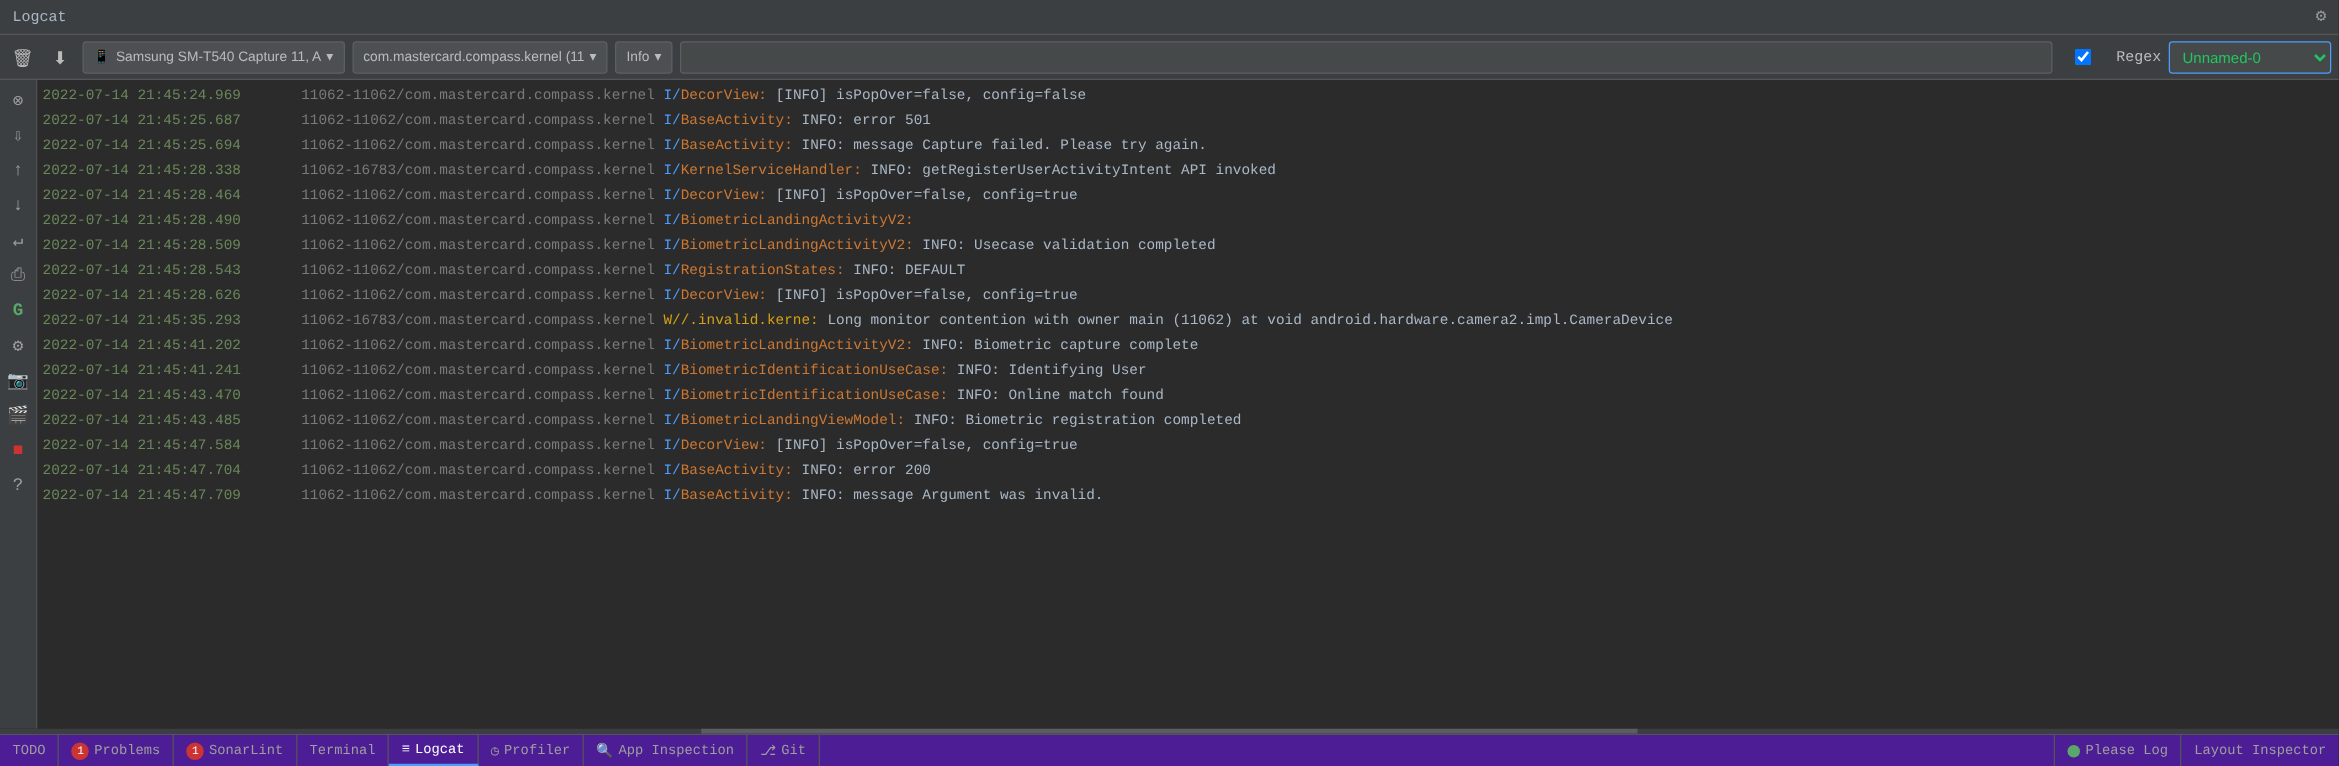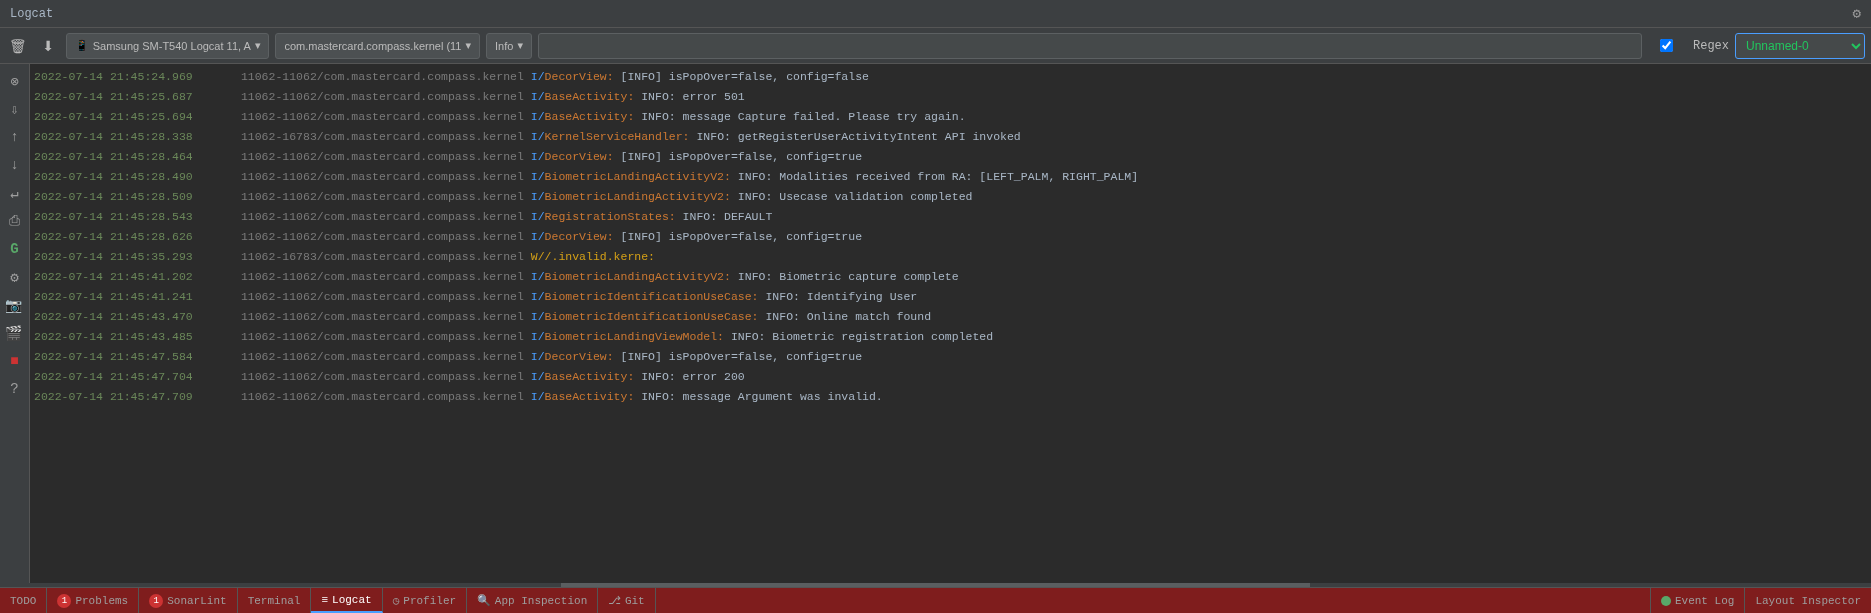--- a/index.html
+++ b/index.html
@@ -177,21 +177,21 @@
     }
     #scroll-indicator-bar {
       height: 100%;
       width: 40%;
       background: #5a5e60;
       margin-left: 30%;
     }
 
     
     #status-bar {
-      background: #7f1d1d;
+      background: #4c1d95;
       height: 26px;
       display: flex;
       align-items: center;
       border-top: 1px solid #555;
       padding: 0;
       font-size: 11px;
     }
 
     .status-tab {
       display: flex;
@@ -252,21 +252,21 @@
     <span>⚙</span>
   </div>
 </div>
 
 <div id="toolbar">
   <button class="toolbar-icon-btn" title="Clear">🗑</button>
   <button class="toolbar-icon-btn" title="Scroll to end">⬇</button>
 
   <button class="toolbar-btn">
     <span>📱</span>
-    <span>Samsung SM-T540  Logcat 11, A</span>
+    <span>Samsung SM-T540  Capture 11, A</span>
     <span>▾</span>
   </button>
 
   <button class="toolbar-btn">
     <span>com.mastercard.compass.kernel (11</span>
     <span>▾</span>
   </button>
 
   <button class="toolbar-btn">
     <span>Info</span>
@@ -302,25 +302,25 @@
     <div class="sidebar-icon" title="Help">?</div>
   </div>
 
   <div id="log-content">
 
   <div class="log-line"><span class="timestamp">2022-07-14 21:45:24.969</span>&nbsp;<span class="pid">11062-11062/com.mastercard.compass.kernel</span>&nbsp;<span class="level-i">I/</span><span style="color:#cc7832">DecorView:</span>&nbsp;<span class="message">[INFO] isPopOver=false, config=false</span></div>
       <div class="log-line"><span class="timestamp">2022-07-14 21:45:25.687</span>&nbsp;<span class="pid">11062-11062/com.mastercard.compass.kernel</span>&nbsp;<span class="level-i">I/</span><span style="color:#cc7832">BaseActivity:</span>&nbsp;<span class="message">INFO: error 501</span></div>
       <div class="log-line"><span class="timestamp">2022-07-14 21:45:25.694</span>&nbsp;<span class="pid">11062-11062/com.mastercard.compass.kernel</span>&nbsp;<span class="level-i">I/</span><span style="color:#cc7832">BaseActivity:</span>&nbsp;<span class="message">INFO: message Capture failed. Please try again.</span></div>
       <div class="log-line"><span class="timestamp">2022-07-14 21:45:28.338</span>&nbsp;<span class="pid">11062-16783/com.mastercard.compass.kernel</span>&nbsp;<span class="level-i">I/</span><span style="color:#cc7832">KernelServiceHandler:</span>&nbsp;<span class="message">INFO: getRegisterUserActivityIntent API invoked</span></div>
       <div class="log-line"><span class="timestamp">2022-07-14 21:45:28.464</span>&nbsp;<span class="pid">11062-11062/com.mastercard.compass.kernel</span>&nbsp;<span class="level-i">I/</span><span style="color:#cc7832">DecorView:</span>&nbsp;<span class="message">[INFO] isPopOver=false, config=true</span></div>
-      <div class="log-line"><span class="timestamp">2022-07-14 21:45:28.490</span>&nbsp;<span class="pid">11062-11062/com.mastercard.compass.kernel</span>&nbsp;<span class="level-i">I/</span><span style="color:#cc7832">BiometricLandingActivityV2:</span>&nbsp;<span class="message">INFO: Modalities received from RA: [LEFT_PALM, RIGHT_PALM]</span></div>
+      <div class="log-line"><span class="timestamp">2022-07-14 21:45:28.490</span>&nbsp;<span class="pid">11062-11062/com.mastercard.compass.kernel</span>&nbsp;<span class="level-i">I/</span><span style="color:#cc7832">BiometricLandingActivityV2:</span>&nbsp;</div>
       <div class="log-line"><span class="timestamp">2022-07-14 21:45:28.509</span>&nbsp;<span class="pid">11062-11062/com.mastercard.compass.kernel</span>&nbsp;<span class="level-i">I/</span><span style="color:#cc7832">BiometricLandingActivityV2:</span>&nbsp;<span class="message">INFO: Usecase validation completed</span></div>
       <div class="log-line"><span class="timestamp">2022-07-14 21:45:28.543</span>&nbsp;<span class="pid">11062-11062/com.mastercard.compass.kernel</span>&nbsp;<span class="level-i">I/</span><span style="color:#cc7832">RegistrationStates:</span>&nbsp;<span class="message">INFO: DEFAULT</span></div>
       <div class="log-line"><span class="timestamp">2022-07-14 21:45:28.626</span>&nbsp;<span class="pid">11062-11062/com.mastercard.compass.kernel</span>&nbsp;<span class="level-i">I/</span><span style="color:#cc7832">DecorView:</span>&nbsp;<span class="message">[INFO] isPopOver=false, config=true</span></div>
-      <div class="log-line"><span class="timestamp">2022-07-14 21:45:35.293</span>&nbsp;<span class="pid">11062-16783/com.mastercard.compass.kernel</span>&nbsp;<span class="level-w">W/</span><span style="color:#d4a017">/.invalid.kerne:</span>&nbsp;</div>
+      <div class="log-line"><span class="timestamp">2022-07-14 21:45:35.293</span>&nbsp;<span class="pid">11062-16783/com.mastercard.compass.kernel</span>&nbsp;<span class="level-w">W/</span><span style="color:#d4a017">/.invalid.kerne:</span>&nbsp;<span class="message">Long monitor contention with owner main (11062) at void android.hardware.camera2.impl.CameraDevice</span></div>
       <div class="log-line"><span class="timestamp">2022-07-14 21:45:41.202</span>&nbsp;<span class="pid">11062-11062/com.mastercard.compass.kernel</span>&nbsp;<span class="level-i">I/</span><span style="color:#cc7832">BiometricLandingActivityV2:</span>&nbsp;<span class="message">INFO: Biometric capture complete</span></div>
       <div class="log-line"><span class="timestamp">2022-07-14 21:45:41.241</span>&nbsp;<span class="pid">11062-11062/com.mastercard.compass.kernel</span>&nbsp;<span class="level-i">I/</span><span style="color:#cc7832">BiometricIdentificationUseCase:</span>&nbsp;<span class="message">INFO: Identifying User</span></div>
       <div class="log-line"><span class="timestamp">2022-07-14 21:45:43.470</span>&nbsp;<span class="pid">11062-11062/com.mastercard.compass.kernel</span>&nbsp;<span class="level-i">I/</span><span style="color:#cc7832">BiometricIdentificationUseCase:</span>&nbsp;<span class="message">INFO: Online match found</span></div>
       <div class="log-line"><span class="timestamp">2022-07-14 21:45:43.485</span>&nbsp;<span class="pid">11062-11062/com.mastercard.compass.kernel</span>&nbsp;<span class="level-i">I/</span><span style="color:#cc7832">BiometricLandingViewModel:</span>&nbsp;<span class="message">INFO: Biometric registration completed</span></div>
       <div class="log-line"><span class="timestamp">2022-07-14 21:45:47.584</span>&nbsp;<span class="pid">11062-11062/com.mastercard.compass.kernel</span>&nbsp;<span class="level-i">I/</span><span style="color:#cc7832">DecorView:</span>&nbsp;<span class="message">[INFO] isPopOver=false, config=true</span></div>
       <div class="log-line"><span class="timestamp">2022-07-14 21:45:47.704</span>&nbsp;<span class="pid">11062-11062/com.mastercard.compass.kernel</span>&nbsp;<span class="level-i">I/</span><span style="color:#cc7832">BaseActivity:</span>&nbsp;<span class="message">INFO: error 200</span></div>
       <div class="log-line"><span class="timestamp">2022-07-14 21:45:47.709</span>&nbsp;<span class="pid">11062-11062/com.mastercard.compass.kernel</span>&nbsp;<span class="level-i">I/</span><span style="color:#cc7832">BaseActivity:</span>&nbsp;<span class="message">INFO: message Argument was invalid.</span></div>
     </div>
 
 </div>
@@ -357,19 +357,19 @@
     <span>App Inspection</span>
   </div>
   <div class="status-tab">
     <span>⎇</span>
     <span>Git</span>
   </div>
 
   <div class="status-right">
     <div class="event-log-btn">
       <div class="green-dot"></div>
-      <span>Event Log</span>
+      <span>Please Log</span>
     </div>
     <div class="event-log-btn">
       <span>Layout Inspector</span>
     </div>
   </div>
 </div>
 
 </body></html>

